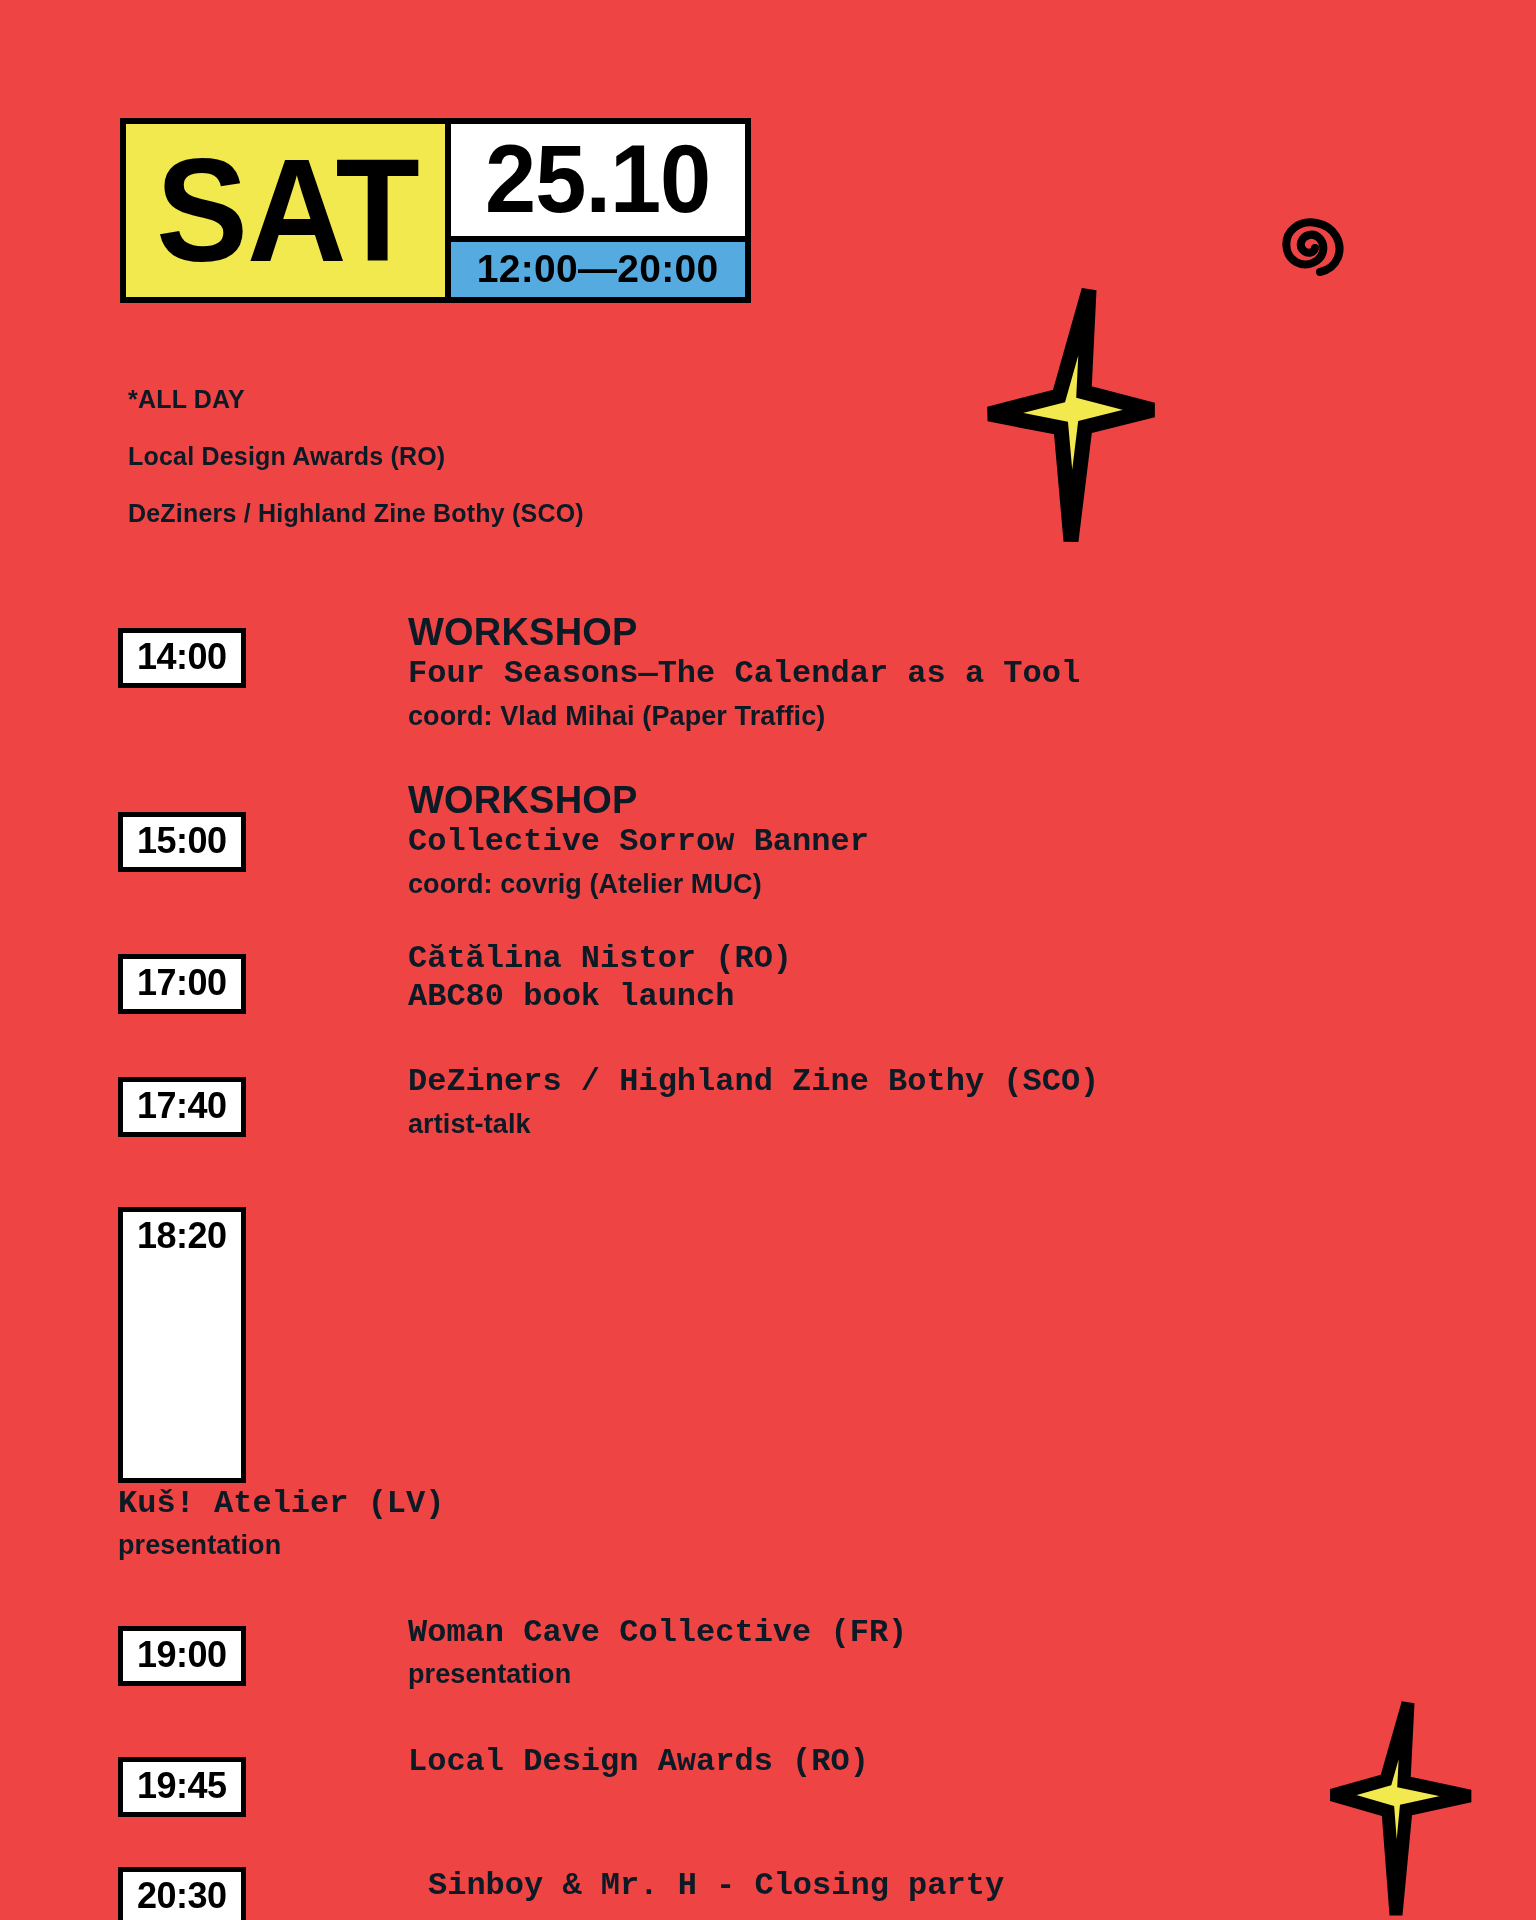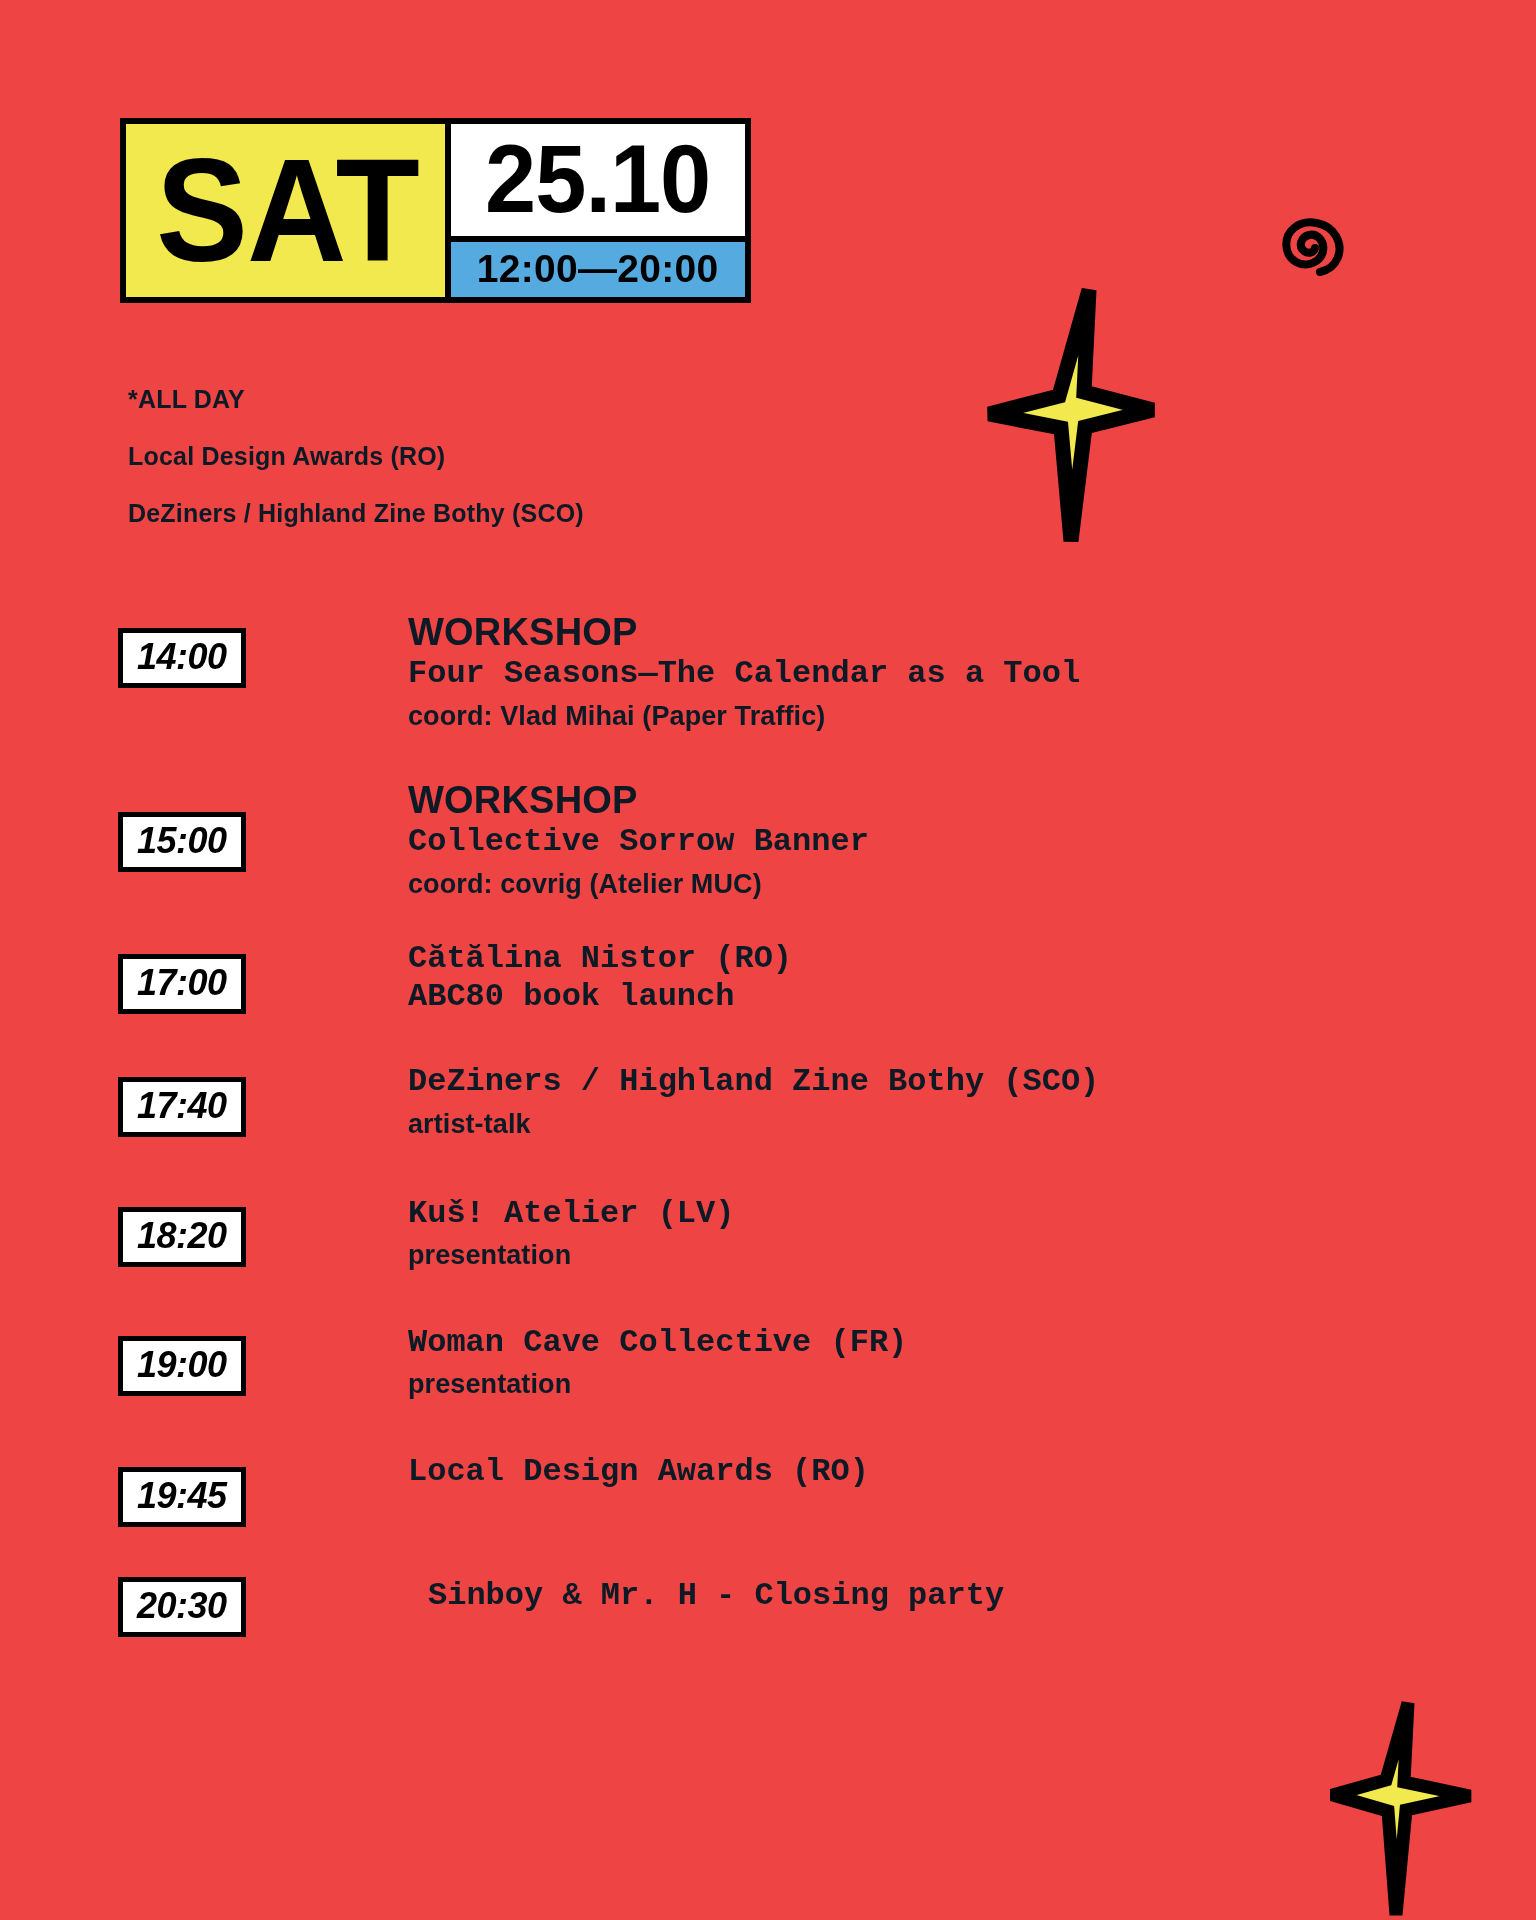--- a/index.html
+++ b/index.html
@@ -126,21 +126,20 @@
     width: 290px;
     flex: 0 0 290px;
     display: flex;
     justify-content: flex-start;
   }
   .time-chip {
     border: 5px solid #000;
     background: #FFFFFF;
     padding: 6px 14px 8px 14px;
     box-sizing: border-box;
-    font-style: italic;
   }
   .time-chip span {
     font-size: 36px;
     font-weight: 800;
     color: #000;
     line-height: 1;
     letter-spacing: -0.5px;
     display: block;
     transform: scaleY(1.04);
   }
@@ -176,21 +175,21 @@
   }
   .subtitle.light {
     font-weight: 600;
   }
 
   
   .e0 { margin-bottom: 44px; }
   .e1 { margin-bottom: 38px; }
   .e2 { margin-bottom: 46px; }
   .e3 { margin-bottom: 52px; }
-  .e4 { margin-bottom: 50px; }
+  .e4 { margin-bottom: 50px; flex-direction: column; }
   .e5 { margin-bottom: 50px; }
   .e6 { margin-bottom: 48px; }
   .e8 { margin-bottom: 0; gap: 20px; }
 
   .chip-pad-0 { margin-top: 20px; }
   .chip-pad-1 { margin-top: 36px; }
   .chip-pad-2 { margin-top: 16px; }
   .chip-pad-3 { margin-top: 16px; }
   .chip-pad-4 { margin-top: 14px; }
   .chip-pad-5 { margin-top: 14px; }

